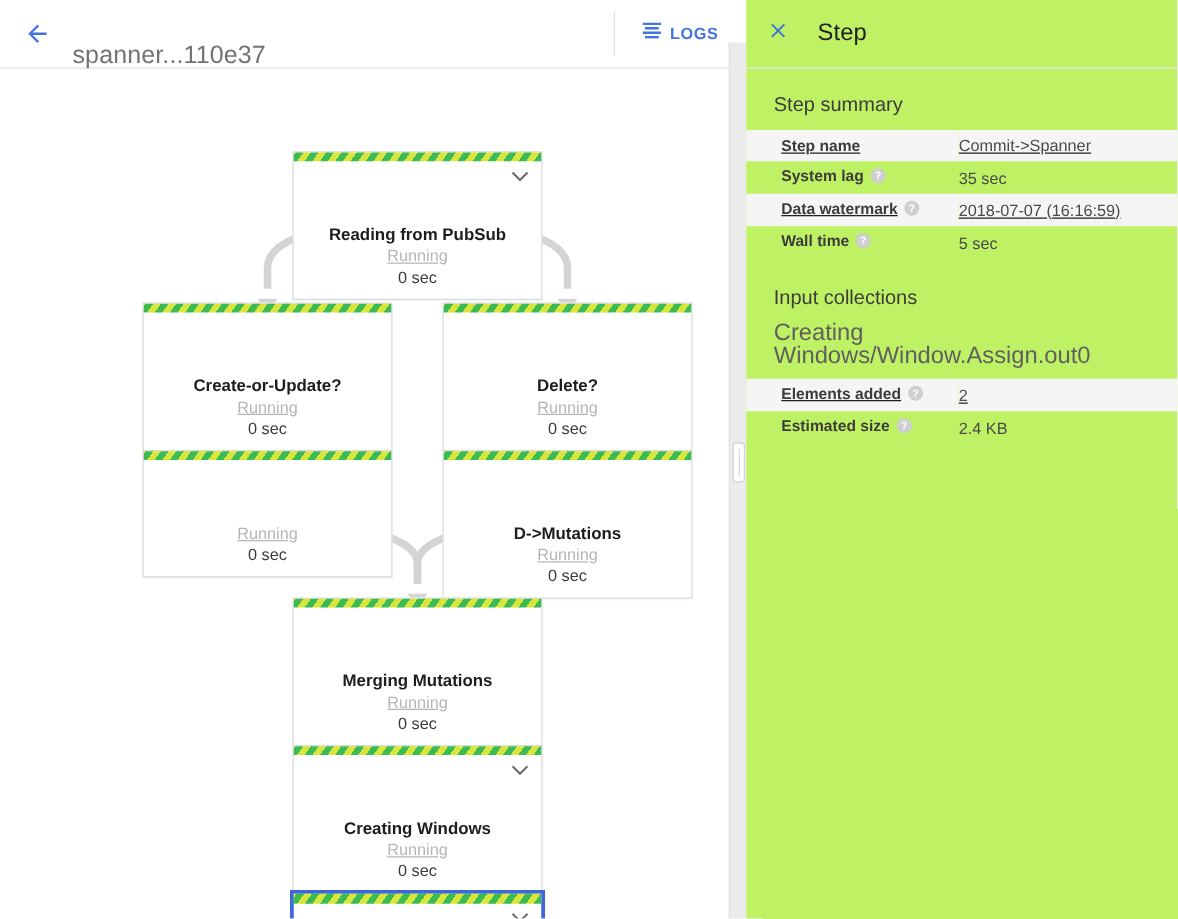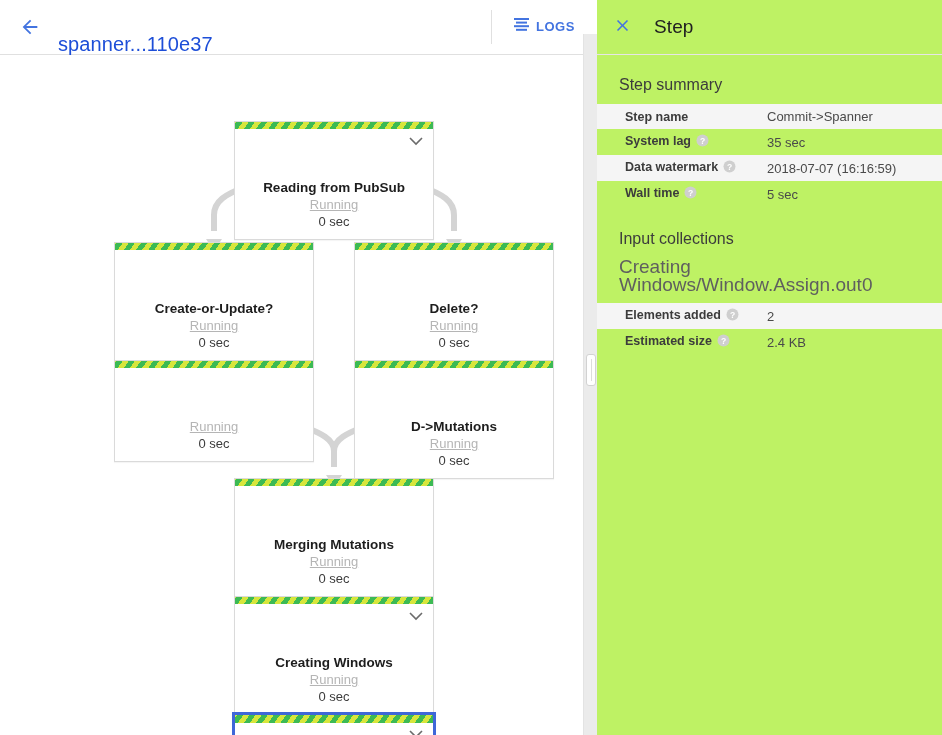--- a/index.html
+++ b/index.html
@@ -26,21 +26,21 @@
     border-bottom: 1px solid #e0e0e0;
     display: flex; align-items: center;
   }
   #back-btn {
     width: 48px; height: 48px; margin-left: 6px;
     display: flex; align-items: center; justify-content: center;
     border-radius: 50%; cursor: pointer;
   }
   #back-btn svg { display: block; }
   #job-title {
-    font-size: 20px; color: #1d4ed8; margin-left: 4px;
+    font-size: 20px; color: #737373; margin-left: 4px;
     letter-spacing: 0.1px; white-space: nowrap; margin-top: 35px;
   }
   #header-divider {
     position: absolute; left: 491px; top: 10px;
     width: 1px; height: 34px; background: #e0e0e0;
   }
   #logs-btn {
     position: absolute; left: 508px; top: 14px;
     display: flex; align-items: center; gap: 7px;
     color: #4374e0; font-size: 13px; font-weight: bold;
@@ -140,21 +140,21 @@
   .section-heading {
     font-size: 16px; color: #3c3c3c; font-weight: normal;
     margin: 0 12px 9px 22px; line-height: 20px;
   }
   .subtext {
     font-size: 19px; color: #5f5f5f;
     margin: 0 0 9px 22px; line-height: 18px;
   }
   .kv-table { width: 100%; border-collapse: collapse; }
   .kv-row { height: 24px; }
-  .kv-row.alt { background: #f5f5f5; }
+  .kv-row.alt { background: #f5f5f5; text-decoration: underline; }
   .kv-key {
     font-size: 12.5px; font-weight: bold; color: #3c3c3c;
     padding: 5px 0 5px 28px; width: 170px; white-space: nowrap;
     vertical-align: middle;
   }
   .kv-val {
     font-size: 13px; color: #4a4a4a; padding: 5px 8px 5px 0;
     vertical-align: middle; white-space: nowrap;
   }
   .help-icon {

